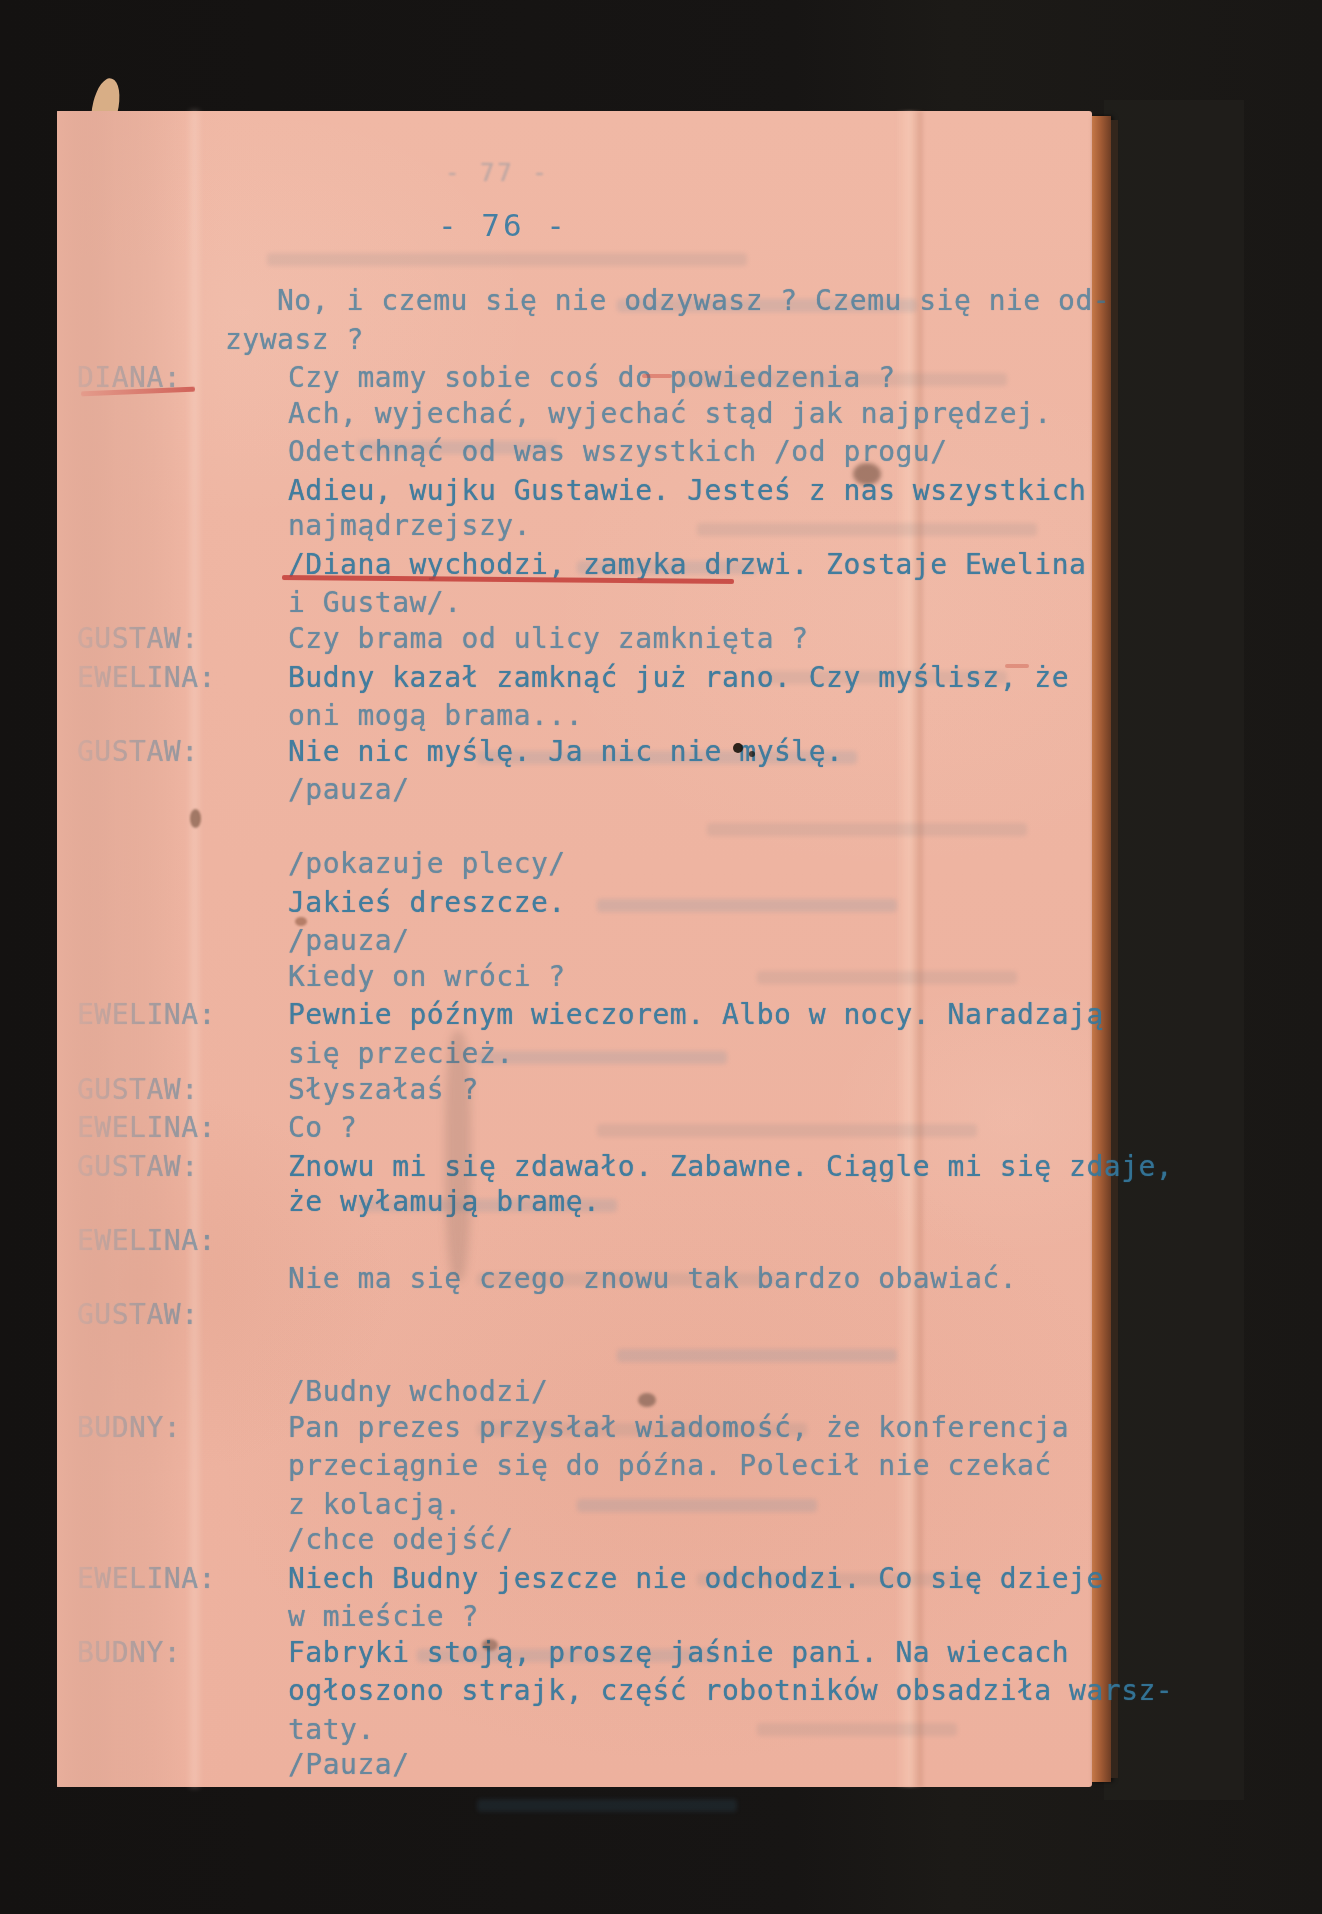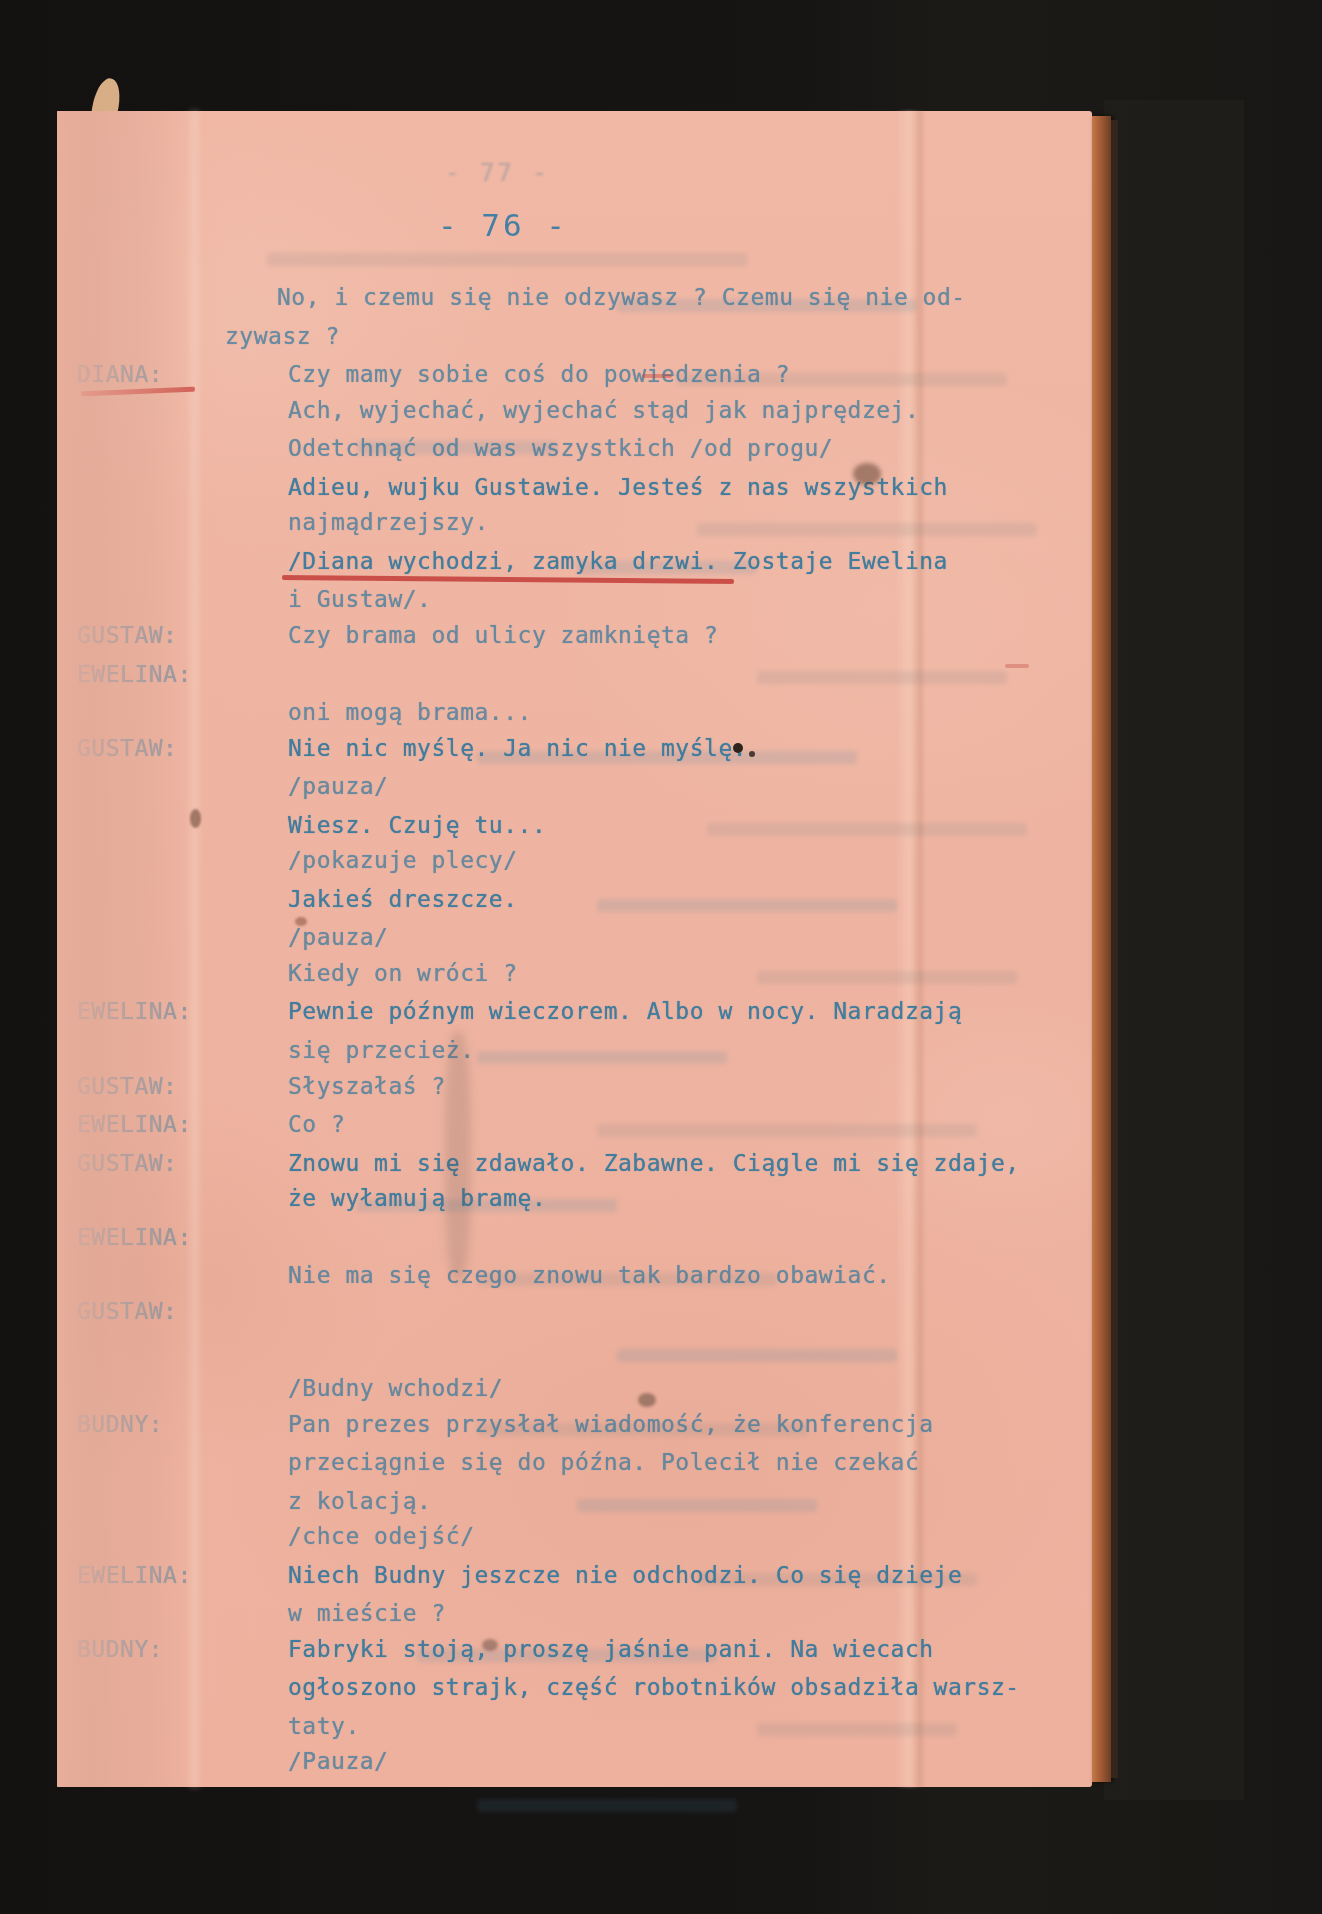--- a/index.html
+++ b/index.html
@@ -41,21 +41,21 @@
     background:#33261c;}
   .torn-sliver{position:absolute;left:92px;top:78px;width:26px;height:62px;
     background:#d8ae86;border-radius:45% 55% 40% 60%;transform:rotate(14deg);}
   
   .ink{color:#35799e;text-shadow:0 0 1px rgba(47,115,150,.85);}
   .header-num{position:absolute;left:381px;top:96px;width:180px;height:30px;
     font-size:31px;letter-spacing:3px;opacity:.88;color:#2e78a3;z-index:4;}
   .ghost-num{position:absolute;left:388px;top:48px;width:180px;height:26px;
     font-size:24px;letter-spacing:3px;opacity:.28;filter:blur(1.3px);z-index:2;}
   .script{position:absolute;left:0;top:0;width:100%;height:100%;z-index:4;}
-  .line{position:absolute;left:0;width:100%;height:30px;font-size:23px;white-space:pre;text-align:center;}
+  .line{position:absolute;left:0;width:100%;height:30px;font-size:28px;white-space:pre;text-align:center;}
   .speaker{position:absolute;left:20px;top:0;letter-spacing:.5px;opacity:.62;}
   .dialogue{position:absolute;left:231px;top:0;letter-spacing:.5px;opacity:.72;}
   .strong .dialogue{opacity:.93;}
   .red-underline{position:absolute;height:5px;background:#c23935;opacity:.82;
     border-radius:2px;filter:blur(.4px);z-index:5;}
   .smudge{position:absolute;border-radius:4px;pointer-events:none;}
   .speck{position:absolute;pointer-events:none;z-index:7;}
 </style>
 </head>
 <body>
@@ -77,25 +77,24 @@
       <div class="line" style="top: 173px;"><span class="dialogue ink" style="left: 220px;">No, i czemu się nie odzywasz ? Czemu się nie od-</span></div>
       <div class="line" style="top: 211.55px;"><span class="dialogue ink" style="left: 168px;">zywasz ?</span></div>
       <div class="line" style="top: 250.1px;"><span class="speaker ink">DIANA:</span><div class="red-underline" style="left: 24px; top: 28px; width: 114px; transform: rotate(-2.4deg);"></div><span class="dialogue ink" style="left: 231px;">Czy mamy sobie coś do powiedzenia ?</span></div>
       <div class="line" style="top: 285.65px;"><span class="dialogue ink" style="left: 231px;">Ach, wyjechać, wyjechać stąd jak najprędzej.</span></div>
       <div class="line" style="top: 324.2px;"><span class="dialogue ink" style="left: 231px;">Odetchnąć od was wszystkich /od progu/</span></div>
       <div class="line strong" style="top: 362.75px;"><span class="dialogue ink" style="left: 231px;">Adieu, wujku Gustawie. Jesteś z nas wszystkich</span></div>
       <div class="line" style="top: 398.3px;"><span class="dialogue ink" style="left: 231px;">najmądrzejszy.</span></div>
       <div class="line strong" style="top: 436.85px;"><span class="dialogue ink" style="left: 231px;">/Diana wychodzi, zamyka drzwi. Zostaje Ewelina</span><div class="red-underline" style="left: 225px; top: 29px; width: 452px; transform: rotate(0.5deg);"></div></div>
       <div class="line" style="top: 475.4px;"><span class="dialogue ink" style="left: 231px;">i Gustaw/.</span></div>
       <div class="line" style="top: 510.95px;"><span class="speaker ink">GUSTAW:</span><span class="dialogue ink" style="left: 231px;">Czy brama od ulicy zamknięta ?</span></div>
-      <div class="line strong" style="top: 549.5px;"><span class="speaker ink">EWELINA:</span></div>
+      <div class="line strong" style="top: 549.5px;"><span class="speaker ink">EWELINA:</span><span class="dialogue ink" style="left: 231px;">Budny kazał zamknąć już rano. Czy myślisz, że</span></div>
       <div class="line" style="top: 588.05px;"><span class="dialogue ink" style="left: 231px;">oni mogą brama...</span></div>
       <div class="line strong" style="top: 623.6px;"><span class="speaker ink">GUSTAW:</span><span class="dialogue ink" style="left: 231px;">Nie nic myślę. Ja nic nie myślę.</span></div>
       <div class="line" style="top: 662.15px;"><span class="dialogue ink" style="left: 231px;">/pauza/</span></div>
-      <div class="line strong" style="top: 700.7px;"><span class="dialogue ink" style="left: 231px;">Wiesz. Czuję tu...</span></div>
       <div class="line" style="top: 736.25px;"><span class="dialogue ink" style="left: 231px;">/pokazuje plecy/</span></div>
       <div class="line strong" style="top: 774.8px;"><span class="dialogue ink" style="left: 231px;">Jakieś dreszcze.</span></div>
       <div class="line" style="top: 813.35px;"><span class="dialogue ink" style="left: 231px;">/pauza/</span></div>
       <div class="line" style="top: 848.9px;"><span class="dialogue ink" style="left: 231px;">Kiedy on wróci ?</span></div>
       <div class="line strong" style="top: 887.45px;"><span class="speaker ink">EWELINA:</span><span class="dialogue ink" style="left: 231px;">Pewnie późnym wieczorem. Albo w nocy. Naradzają</span></div>
       <div class="line" style="top: 926px;"><span class="dialogue ink" style="left: 231px;">się przecież.</span></div>
       <div class="line" style="top: 961.55px;"><span class="speaker ink">GUSTAW:</span><span class="dialogue ink" style="left: 231px;">Słyszałaś ?</span></div>
       <div class="line" style="top: 1000.1px;"><span class="speaker ink">EWELINA:</span><span class="dialogue ink" style="left: 231px;">Co ?</span></div>
       <div class="line strong" style="top: 1038.65px;"><span class="speaker ink">GUSTAW:</span><span class="dialogue ink" style="left: 231px;">Znowu mi się zdawało. Zabawne. Ciągle mi się zdaje,</span></div>
       <div class="line strong" style="top: 1074.2px;"><span class="dialogue ink" style="left: 231px;">że wyłamują bramę.</span></div>

